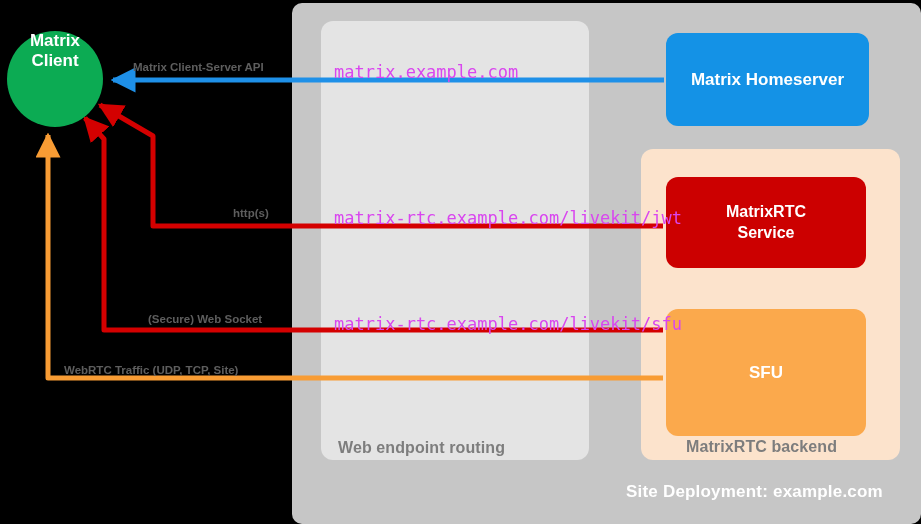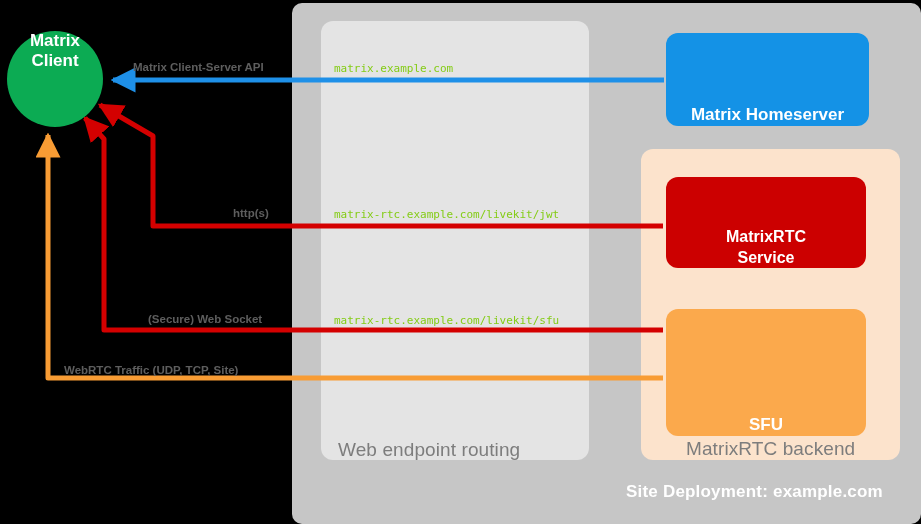--- a/index.html
+++ b/index.html
@@ -49,22 +49,22 @@
     top: 149px;
     width: 259px;
     height: 311px;
     background: #FCE3CC;
     border-radius: 12px;
   }
 
   
   .panel-label {
     position: absolute;
-    font-size: 19px;
-    font-weight: normal;
+    font-size: 16px;
+    font-weight: bold;
     color: #7D7D7D;
     letter-spacing: 0.1px;
     white-space: nowrap;
   }
   #routing-label { left: 338px; top: 439px; }
   #backend-label { left: 658px; top: 438px; margin-left: 28px; }
   #site-label {
     position: absolute;
     left: 626px;
     top: 482px;
@@ -93,21 +93,21 @@
     align-items: center;
     justify-content: flex-start;
     text-align: center;
   }
 
   
   .service-box {
     position: absolute;
     box-sizing: border-box;
     display: flex;
-    align-items: flex-end;
+    align-items: center;
     justify-content: center;
     text-align: center;
     color: #FFFFFF;
     font-weight: bold;
     line-height: 1.28;
     border-radius: 12px;
   }
   #homeserver-box {
     left: 666px;
     top: 33px;
@@ -130,22 +130,22 @@
     width: 200px;
     height: 127px;
     background: #FBA94C;
     font-size: 17px;
   }
 
   
   .endpoint-label {
     position: absolute;
     font-family: "DejaVu Sans Mono", "Liberation Mono", monospace;
-    font-size: 11px;
-    color: #84cc16;
+    font-size: 17px;
+    color: #d946ef;
     white-space: nowrap;
   }
   #ep-matrix { left: 334px; top: 62px; }
   #ep-jwt    { left: 334px; top: 208px; }
   #ep-sfu    { left: 334px; top: 314px; }
 
   
   .flow-label {
     position: absolute;
     font-size: 11.5px;

